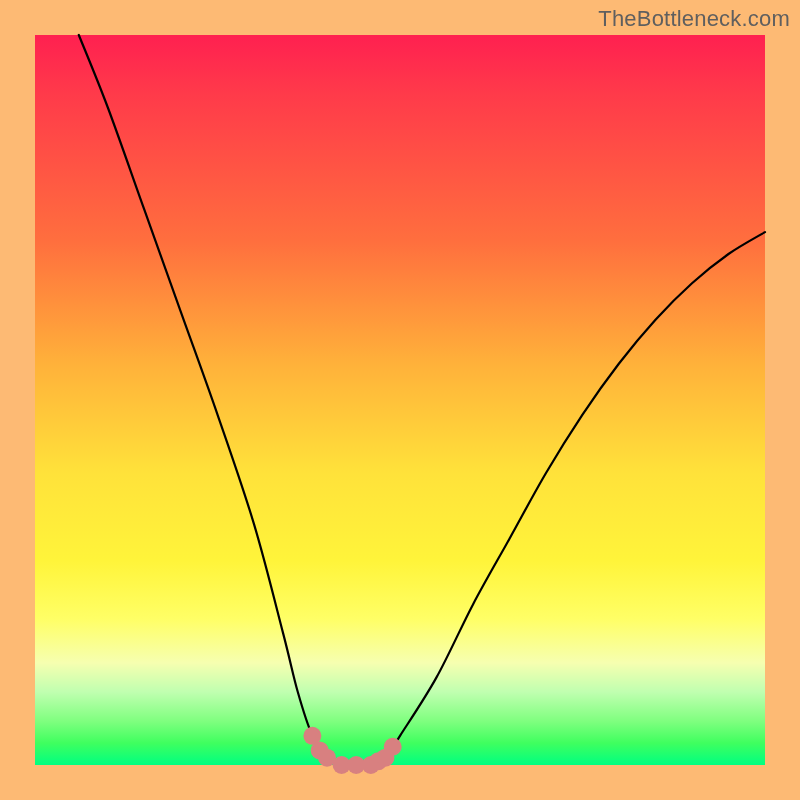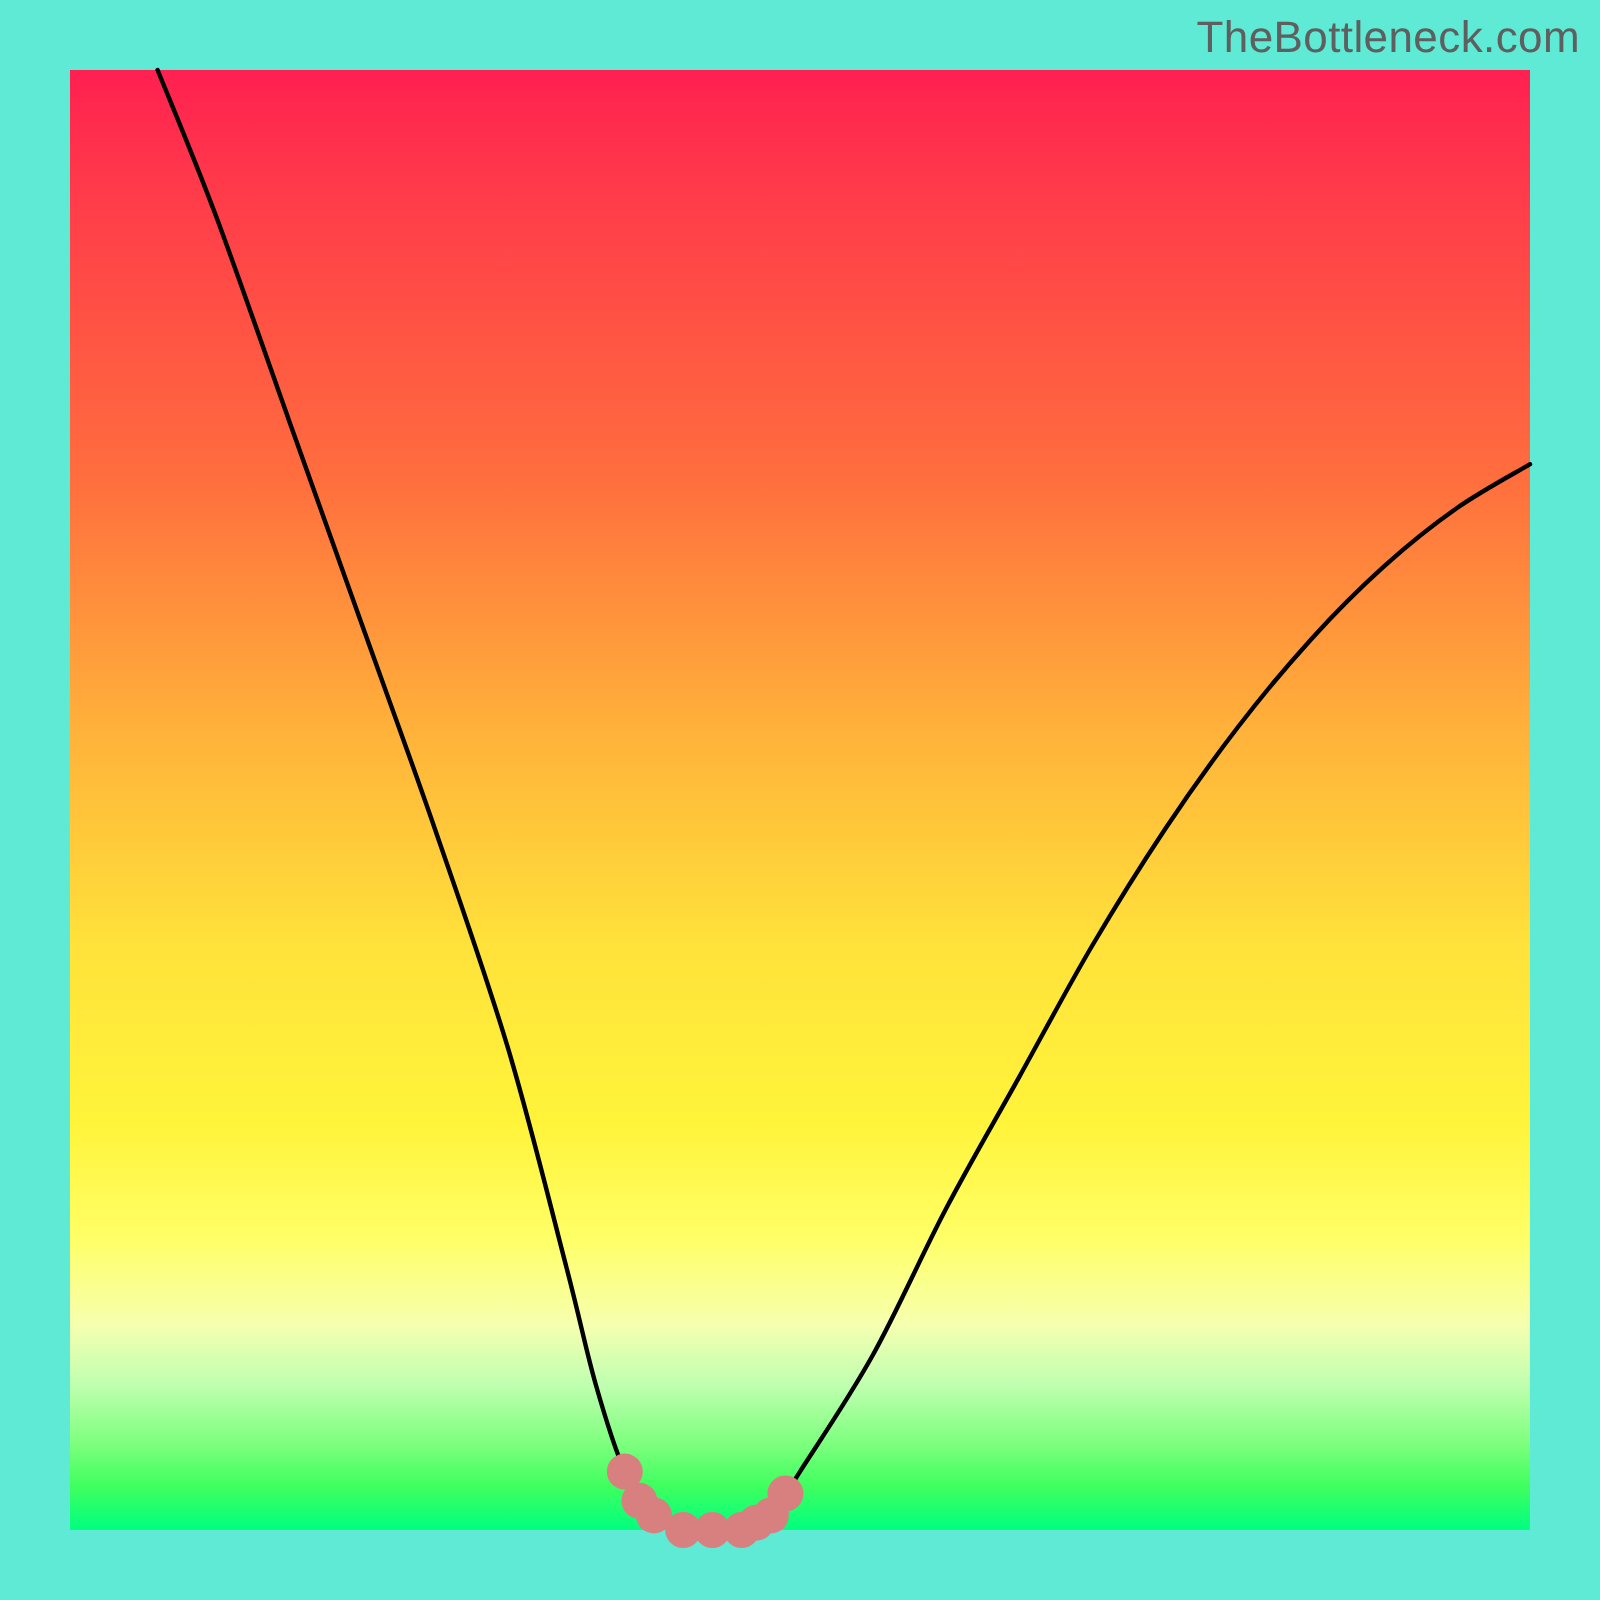--- a/index.html
+++ b/index.html
@@ -10,21 +10,21 @@
     background: #000;
     overflow: hidden;
     font-family: Arial, Helvetica, sans-serif;
   }
   .frame {
     position: absolute;
     left: 0;
     top: 0;
     width: 800px;
     height: 800px;
-    background: #5eead4;
+    background: #fdba74;
   }
   .plot {
     position: absolute;
     left: 35px;
     top: 35px;
     width: 730px;
     height: 730px;
     
     background: linear-gradient(
       to bottom,

